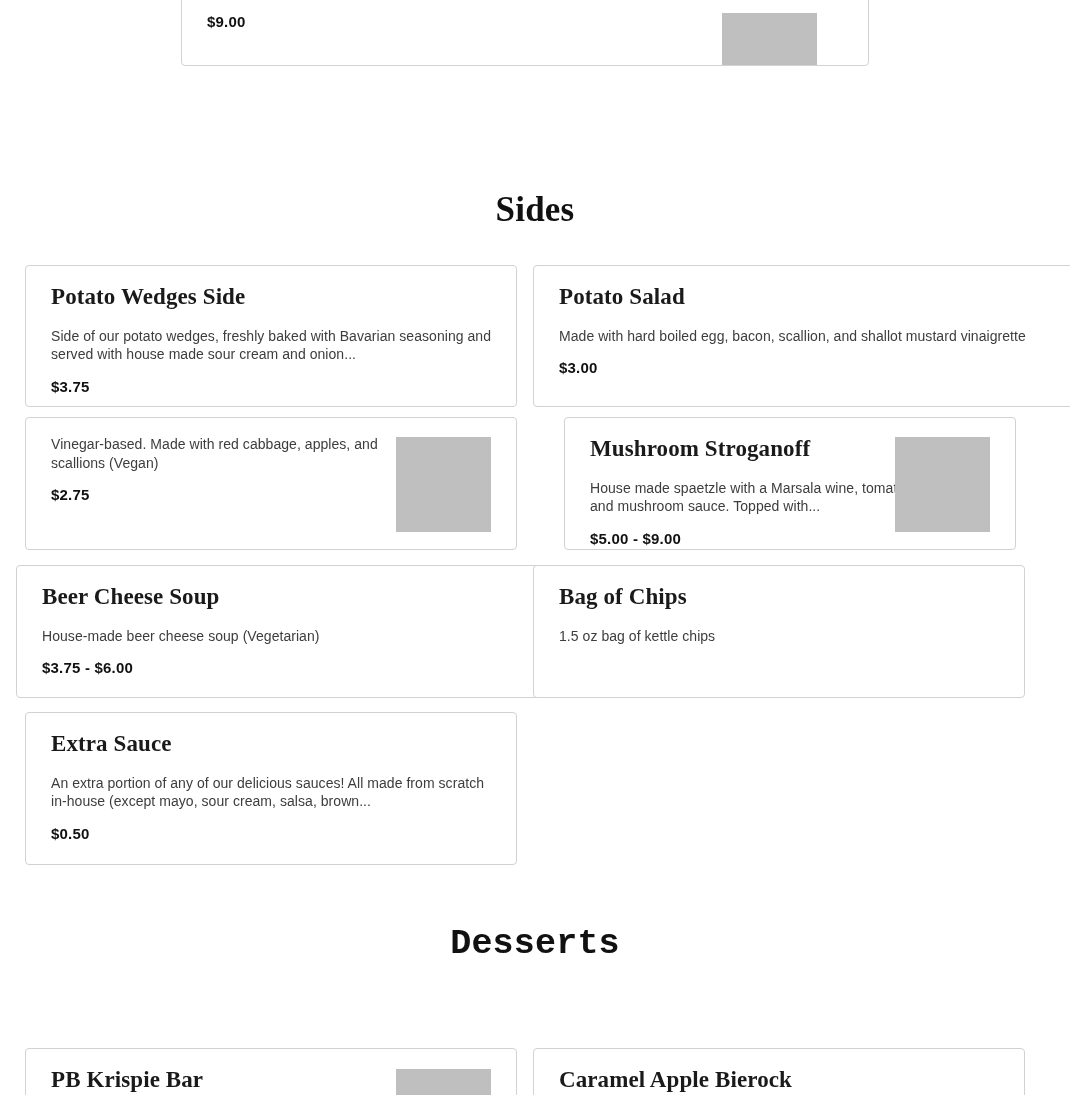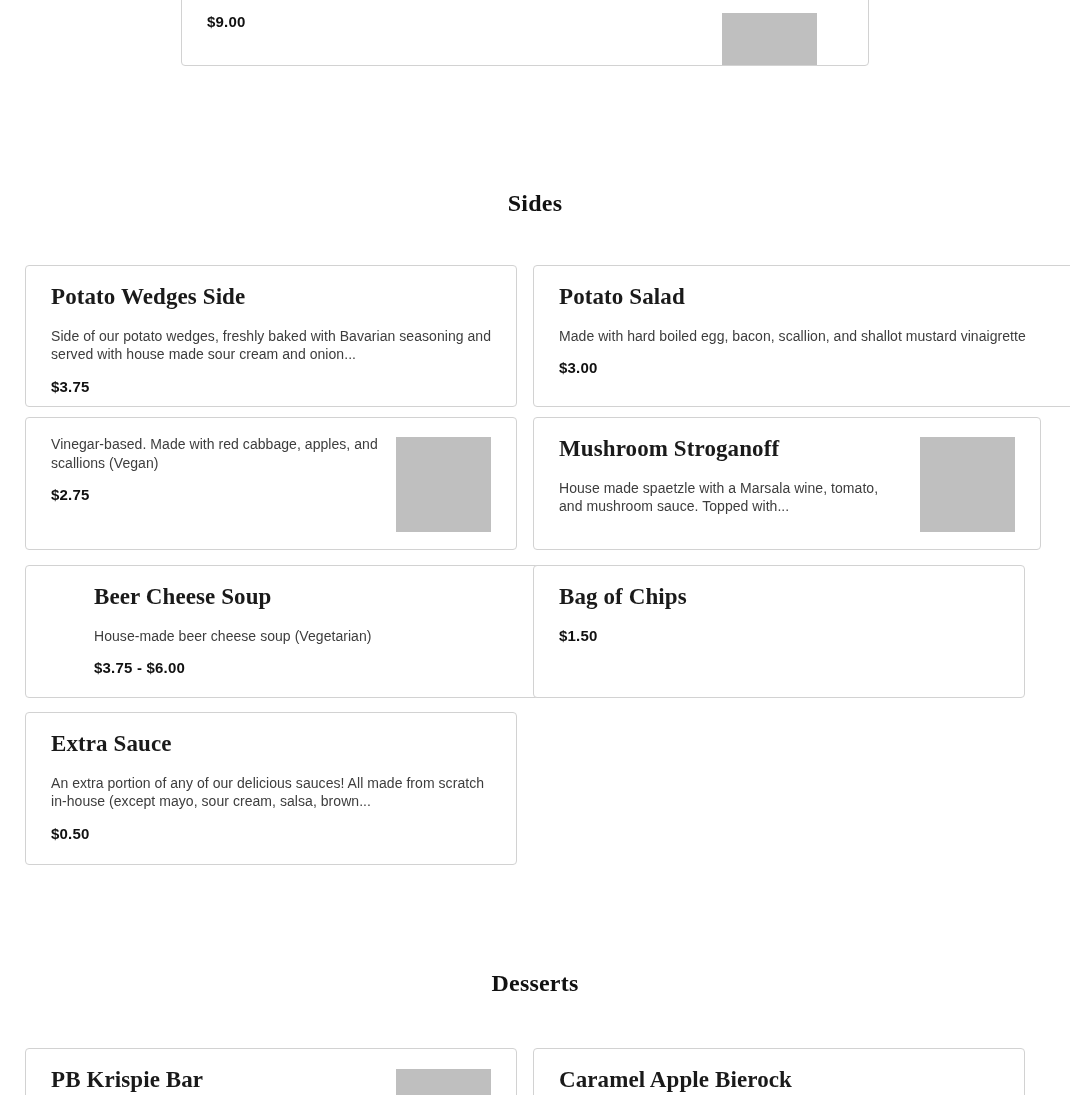--- a/index.html
+++ b/index.html
@@ -75,42 +75,42 @@
     height: 95px;
   }
 
   
   .section-heading {
     position: absolute;
     width: 100%;
     left: 0;
     text-align: center;
     font-family: "Liberation Serif", serif;
-    font-size: 24px;
+    font-size: 35px;
     font-weight: 700;
     color: #111111;
     letter-spacing: 0.2px;
   }
 
   
   #card-top      { left: 181px; top: -60px;  width: 688px; height: 126px; }
   #card-top .card-inner { padding-top: 0; }
   #card-top .item-price { position: absolute; left: 25px; top: 72px; }
   #card-top .item-thumb { top: 72px; right: 51px; height: 75px; }
 
   #heading-sides    { top: 190px; }
-  #heading-desserts { top: 970px; }
+  #heading-desserts { top: 924px; font-family: Liberation Mono, monospace; }
 
   #card-potato-wedges { left: 25px;  top: 265px; width: 492px; height: 142px; }
   #card-potato-salad  { left: 533px; top: 265px; width: 592px; height: 142px; }
 
   #card-slaw          { left: 25px;  top: 417px; width: 492px; height: 133px; }
-  #card-stroganoff    { left: 533px; top: 417px; width: 508px; height: 133px; }
-
-  #card-beer-soup     { left: 25px;  top: 565px; width: 584px; height: 133px; padding-left: 43px; }
+  #card-stroganoff    { left: 564px; top: 417px; width: 452px; height: 133px; }
+
+  #card-beer-soup     { left: 16px;  top: 565px; width: 584px; height: 133px; }
   #card-bag-chips     { left: 533px; top: 565px; width: 492px; height: 133px; }
 
   #card-extra-sauce   { left: 25px;  top: 712px; width: 492px; height: 153px; }
 
   #card-pb-krispie    { left: 25px;  top: 1048px; width: 492px; height: 133px; }
   #card-caramel-apple { left: 533px; top: 1048px; width: 492px; height: 133px; }
 
   #card-pb-krispie .item-thumb { top: 20px; right: 25px; }
 </style>
 </head>
@@ -153,40 +153,41 @@
     </div>
     <div class="item-thumb"></div>
   </div>
 </div>
 
 <div class="card has-image" id="card-stroganoff">
   <div class="card-inner">
     <div class="card-text">
       <div class="item-title">Mushroom Stroganoff</div>
       <div class="item-desc">House made spaetzle with a Marsala wine, tomato, and mushroom sauce. Topped with...</div>
+      <div class="item-price">$5.00 - $9.00</div>
     </div>
     <div class="item-thumb"></div>
   </div>
 </div>
 
 <div class="card" id="card-beer-soup">
   <div class="card-inner">
     <div class="card-text">
       <div class="item-title">Beer Cheese Soup</div>
       <div class="item-desc">House-made beer cheese soup (Vegetarian)</div>
       <div class="item-price">$3.75 - $6.00</div>
     </div>
   </div>
 </div>
 
 <div class="card" id="card-bag-chips">
   <div class="card-inner">
     <div class="card-text">
       <div class="item-title">Bag of Chips</div>
-      <div class="item-price">$1.50</div>
+      <div class="item-desc">1.5 oz bag of kettle chips</div>
     </div>
   </div>
 </div>
 
 <div class="card" id="card-extra-sauce">
   <div class="card-inner">
     <div class="card-text">
       <div class="item-title">Extra Sauce</div>
       <div class="item-desc">An extra portion of any of our delicious sauces! All made from scratch in-house (except mayo, sour cream, salsa, brown...</div>
       <div class="item-price">$0.50</div>

